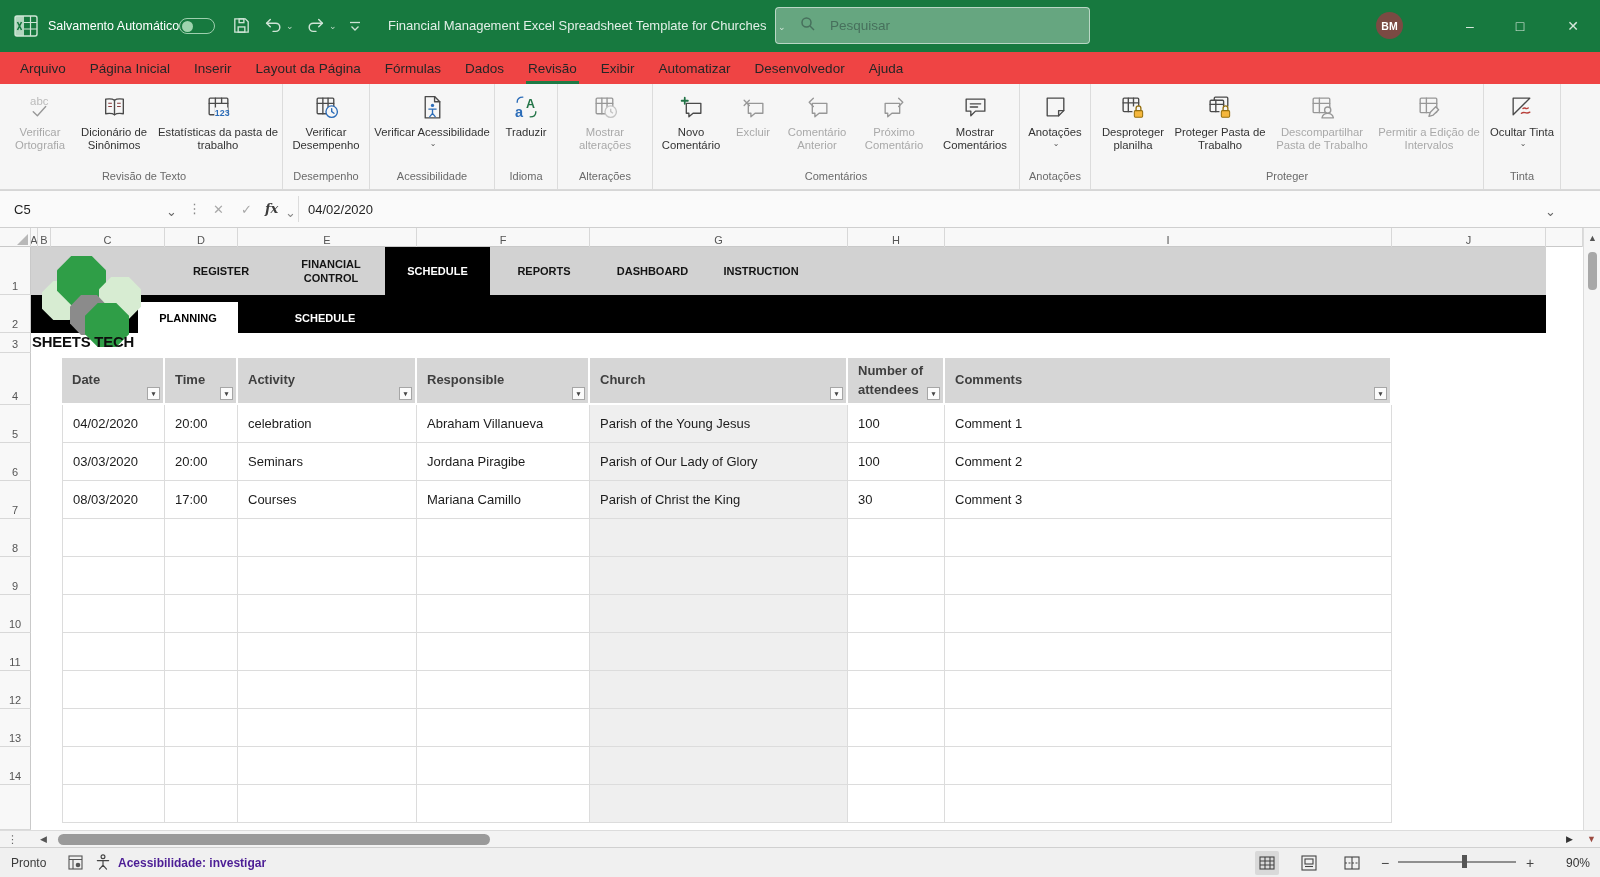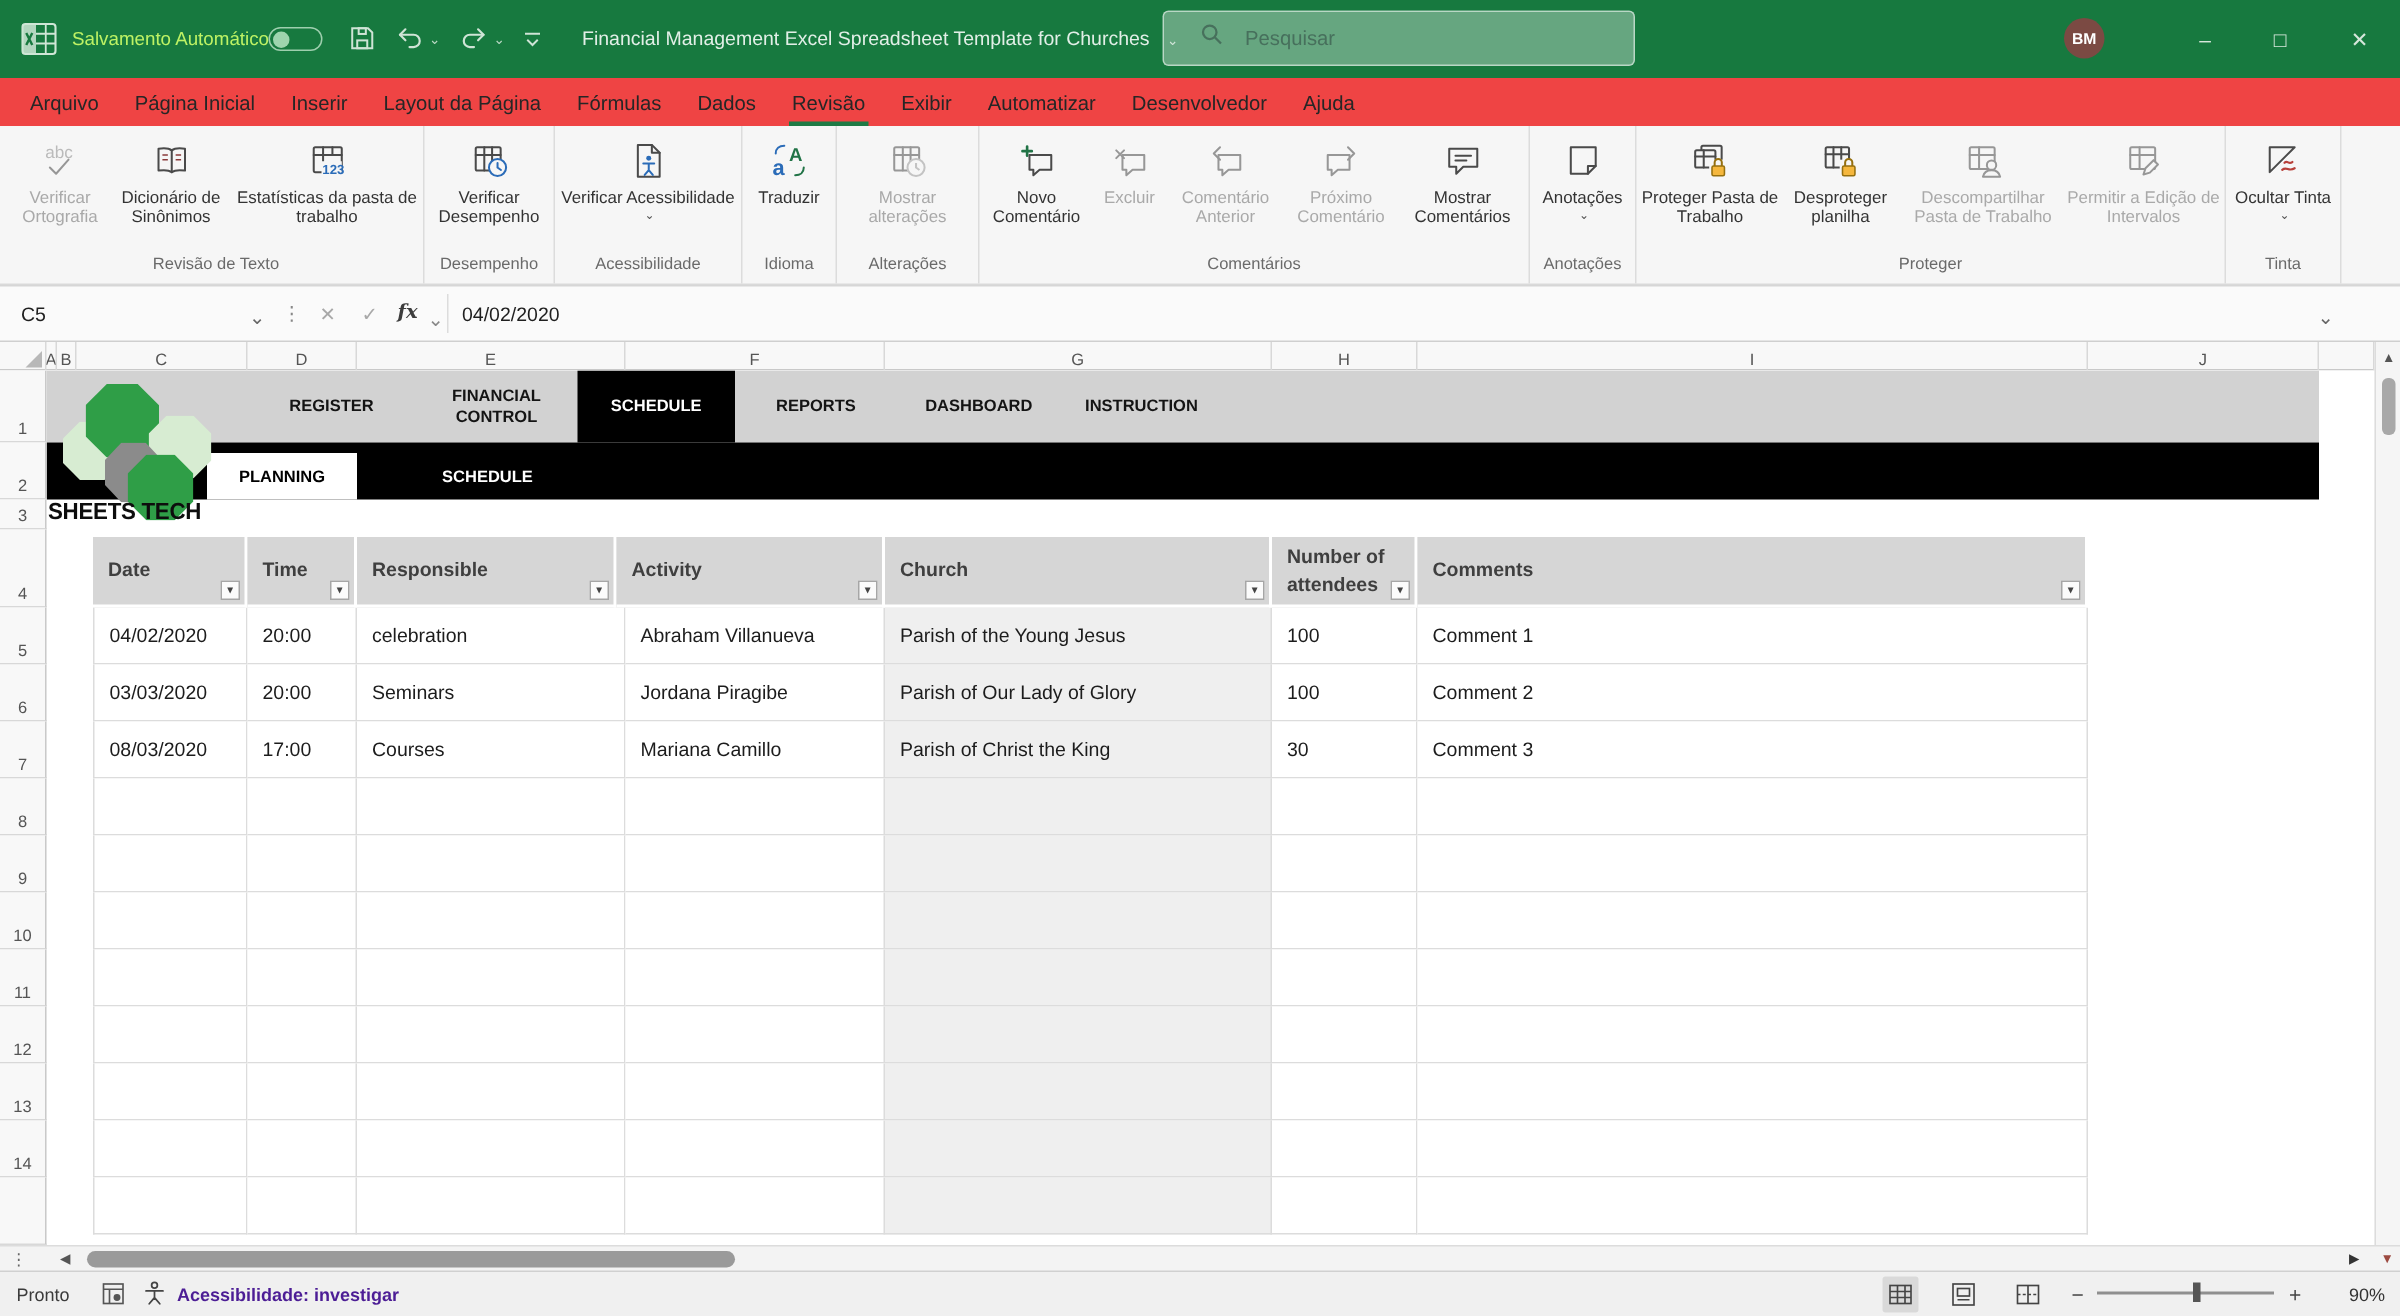--- a/index.html
+++ b/index.html
@@ -3,21 +3,21 @@
 <meta charset="utf-8">
 <style>
   html,body{margin:0;padding:0;background:#e6e6e6;}
   #app{position:relative;width:1600px;height:877px;background:#fff;overflow:hidden;
        font-family:"Liberation Sans",sans-serif;-webkit-font-smoothing:antialiased;}
   #app *{box-sizing:border-box;}
 
   
   .titlebar{position:absolute;left:0;top:0;width:1600px;height:52px;background:#17793F;color:#d9eadf;}
   .titlebar .abs{position:absolute;}
-  .tb-text{font-size:12.5px;color:#bef264;}
+  .tb-text{font-size:12.5px;color:#ffffff;}
   .toggle{width:36px;height:16px;border:1px solid #9ecfae;border-radius:9px;position:absolute;}
   .toggle .knob{position:absolute;left:2px;top:1.5px;width:11px;height:11px;border-radius:50%;background:#9ed4ae;}
   .tb-chev{font-size:9px;color:#bcd9c6;}
   .searchbox{position:absolute;left:775px;top:7px;width:315px;height:37px;border-radius:4px;
              background:rgba(255,255,255,.34);border:1px solid rgba(255,255,255,.55);
              display:flex;align-items:center;padding-left:24px;gap:14px;}
   .searchbox .ph{font-size:13.5px;color:#47705c;}
   .avatar{position:absolute;left:1376px;top:12px;width:27px;height:27px;border-radius:50%;
           background:#7b4a43;color:#fff;font-size:10.5px;font-weight:bold;
           display:flex;align-items:center;justify-content:center;}
@@ -375,44 +375,44 @@
                 </svg>
               </span>
               <span class="rlabel">Anotações</span>
               <span class="dd">⌄</span>
             </div>
           </div>
           <div class="glabel">Anotações</div>
         </div>
         <div class="rgroup">
           <div class="rbtns">
+            <div class="rbtn" style="width: 80px;">
+              <span class="ric">
+                <svg width="27" height="27" viewBox="0 0 26 26">
+                  <rect x="3" y="4" width="15" height="13" rx="1" fill="none" stroke="#4a4a4a" stroke-width="1.3" stroke-linecap="round" stroke-linejoin="round"></rect>
+                  <path d="M3 8.5h15M8 4v13M13 4v8" fill="none" stroke="#4a4a4a" stroke-width="1.3" stroke-linecap="round" stroke-linejoin="round"></path>
+                  <rect x="12" y="12" width="11" height="11" fill="#f6f6f6"></rect>
+                  <path d="M15.5 16v-2.2a2.3 2.3 0 0 1 4.6 0V16" stroke="#96700f" stroke-width="1.3" fill="none"></path>
+                  <rect x="13.8" y="16" width="8" height="6.3" rx="1" fill="#f5b73d" stroke="#96700f" stroke-width="1"></rect>
+                </svg>
+              </span>
+              <span class="rlabel">Desproteger planilha</span>
+            </div>
             <div class="rbtn" style="width: 94px;">
               <span class="ric">
                 <svg width="27" height="27" viewBox="0 0 26 26">
                   <rect x="7" y="3" width="13" height="11" rx="1" fill="none" stroke="#4a4a4a" stroke-width="1.3" stroke-linecap="round" stroke-linejoin="round"></rect>
                   <rect x="3" y="6" width="13" height="11" rx="1" fill="#f6f6f6" stroke="#4a4a4a" stroke-width="1.3" stroke-linecap="round" stroke-linejoin="round"></rect>
                   <path d="M3 10h13M8.5 6v11" fill="none" stroke="#4a4a4a" stroke-width="1.3" stroke-linecap="round" stroke-linejoin="round"></path>
                   <rect x="12" y="12" width="11" height="11" fill="#f6f6f6"></rect>
                   <path d="M15.5 16v-2.2a2.3 2.3 0 0 1 4.6 0V16" stroke="#96700f" stroke-width="1.3" fill="none"></path>
                   <rect x="13.8" y="16" width="8" height="6.3" rx="1" fill="#f5b73d" stroke="#96700f" stroke-width="1"></rect>
                 </svg>
               </span>
               <span class="rlabel">Proteger Pasta de Trabalho</span>
-            </div>
-            <div class="rbtn" style="width: 80px;">
-              <span class="ric">
-                <svg width="27" height="27" viewBox="0 0 26 26">
-                  <rect x="3" y="4" width="15" height="13" rx="1" fill="none" stroke="#4a4a4a" stroke-width="1.3" stroke-linecap="round" stroke-linejoin="round"></rect>
-                  <path d="M3 8.5h15M8 4v13M13 4v8" fill="none" stroke="#4a4a4a" stroke-width="1.3" stroke-linecap="round" stroke-linejoin="round"></path>
-                  <rect x="12" y="12" width="11" height="11" fill="#f6f6f6"></rect>
-                  <path d="M15.5 16v-2.2a2.3 2.3 0 0 1 4.6 0V16" stroke="#96700f" stroke-width="1.3" fill="none"></path>
-                  <rect x="13.8" y="16" width="8" height="6.3" rx="1" fill="#f5b73d" stroke="#96700f" stroke-width="1"></rect>
-                </svg>
-              </span>
-              <span class="rlabel">Desproteger planilha</span>
             </div>
             <div class="rbtn disabled" style="width: 110px;">
               <span class="ric">
                 <svg width="27" height="27" viewBox="0 0 26 26">
                   <rect x="4" y="4" width="16" height="14" rx="1" fill="none" stroke="#4a4a4a" stroke-width="1.3" stroke-linecap="round" stroke-linejoin="round"></rect>
                   <path d="M4 9h16M10 4v14" fill="none" stroke="#4a4a4a" stroke-width="1.3" stroke-linecap="round" stroke-linejoin="round"></path>
                   <circle cx="18" cy="15.5" r="3" fill="#f6f6f6" stroke="#4a4a4a" stroke-width="1.3" stroke-linecap="round" stroke-linejoin="round"></circle>
                   <path d="M12.5 23c.6-2.8 2.7-4.3 5.5-4.3s4.9 1.5 5.5 4.3z" fill="#f6f6f6" stroke="#4a4a4a" stroke-width="1.3" stroke-linecap="round" stroke-linejoin="round"></path>
                 </svg>
               </span>
@@ -540,26 +540,26 @@
     <div class="xtable" id="xtable">
         <div class="trow thead-row">
           <div class="th" style="width: 103px; padding-right: 14px;">
             <span>Date</span>
             <span class="filterbtn">▾</span>
           </div>
           <div class="th" style="width: 73px; padding-right: 24px;">
             <span>Time</span>
             <span class="filterbtn">▾</span>
           </div>
+          <div class="th" style="width: 179px;">
+            <span>Activity</span>
+            <span class="filterbtn">▾</span>
+          </div>
           <div class="th" style="width: 173px;">
             <span>Responsible</span>
-            <span class="filterbtn">▾</span>
-          </div>
-          <div class="th" style="width: 179px;">
-            <span>Activity</span>
             <span class="filterbtn">▾</span>
           </div>
           <div class="th" style="width: 258px;">
             <span>Church</span>
             <span class="filterbtn">▾</span>
           </div>
           <div class="th" style="width: 97px; padding-right: 14px;">
             <span>Number of attendees</span>
             <span class="filterbtn">▾</span>
           </div>

